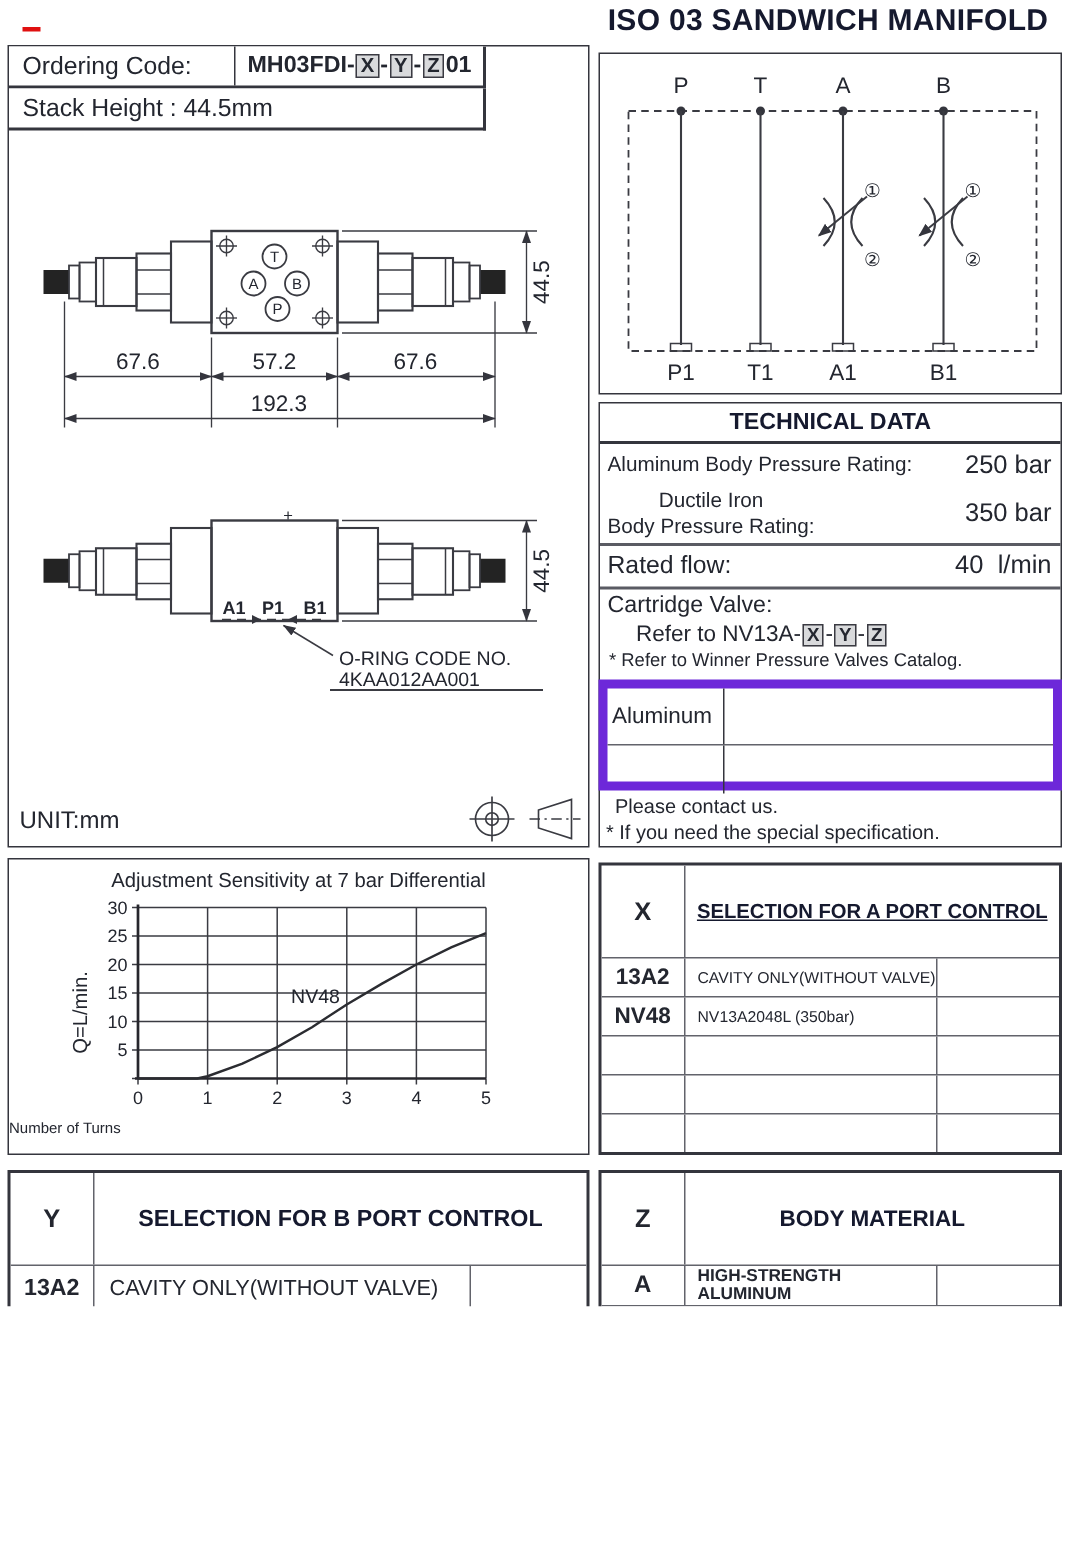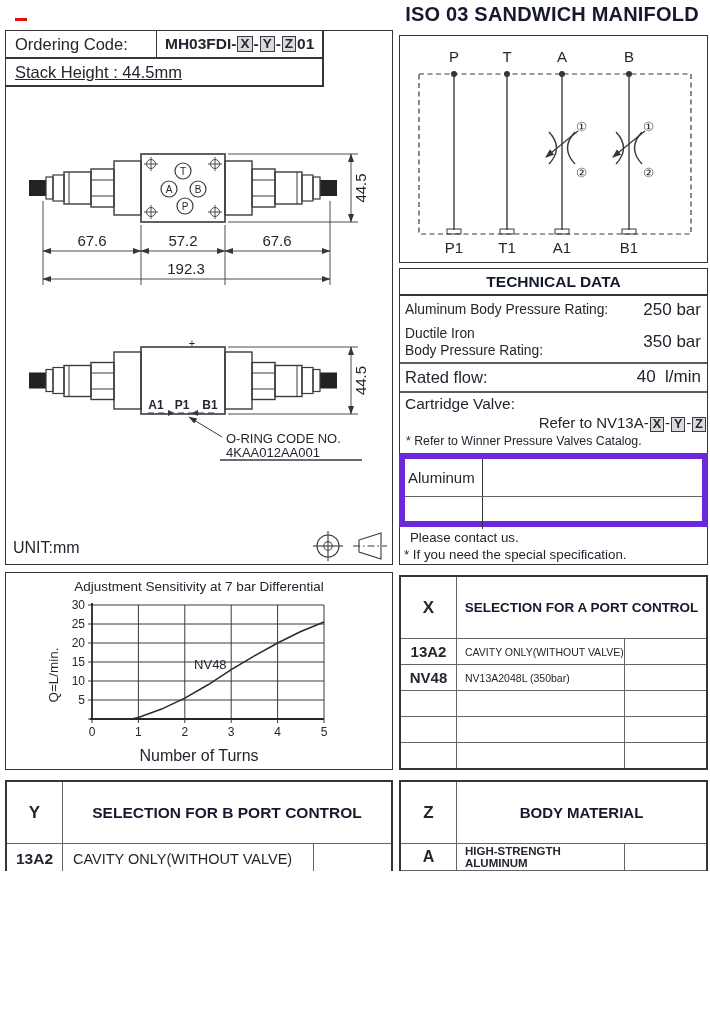--- a/index.html
+++ b/index.html
@@ -15,34 +15,34 @@
   
   .ord-row{position:absolute;display:flex;align-items:center;box-sizing:border-box;
            border-right:2px solid #34353d;border-bottom:2px solid #34353d;background:#fff;}
   .ord-label{width:150px;padding-left:9px;font-size:16.5px;box-sizing:border-box;}
   .ord-code{flex:1;border-left:1.5px solid #34353d;padding-left:8px;font-weight:bold;font-size:15.5px;
             display:flex;align-items:center;height:100%;}
   .bx{display:inline-block;border:1.5px solid #3a3a42;background:#d9dadc;padding:0 2px;
       font-weight:bold;line-height:1.05;margin:0 1px;}
   
   .td-row{position:absolute;left:0;right:0;display:flex;align-items:center;box-sizing:border-box;}
-  .td-label{font-size:13.8px;padding-left:5px;line-height:1.25;}
+  .td-label{font-size:13.8px;padding-left:5px;line-height:1.25;text-align:center;}
   .td-val{margin-left:auto;font-size:17px;padding-right:6px;white-space:nowrap;}
   .sep2{position:absolute;left:0;right:0;height:0;border-top:2.5px solid #5a5b63;}
   
   .sel{position:absolute;box-sizing:border-box;border:2px solid #34353d;background:#fff;overflow:hidden;}
   .srow{display:flex;box-sizing:border-box;border-bottom:1px solid #62636b;}
   .srow:last-child{border-bottom:none;}
   .k{display:flex;align-items:center;justify-content:center;font-weight:bold;
      border-right:1px solid #62636b;box-sizing:border-box;}
   .d{flex:1;display:flex;align-items:center;box-sizing:border-box;}
   .e{border-left:1px solid #62636b;box-sizing:border-box;}
   .shead .d{justify-content:center;font-weight:bold;color:#15192e;}
   .chart-title{font-size:13.5px;text-align:center;}
-  .xlabel{font-size:16px;text-align:center;}
+  .xlabel{font-size:10px;text-align:left;}
 </style>
 </head>
 <body>
 
 <div id="page">
 
   <div class="abs red-mark" style="left:15px;top:18px;width:12px;height:3px;"></div>
 
   <div class="abs title" style="left:396px;top:3px;width:312px;">ISO 03 SANDWICH MANIFOLD</div>
 
@@ -53,21 +53,21 @@
       <div class="ord-code">
           <span>MH03FDI-</span>
           <span class="bx" style="font-size:13.5px;">X</span>
           <span>-</span>
           <span class="bx" style="font-size:13.5px;">Y</span>
           <span>-</span>
           <span class="bx" style="font-size:13.5px;">Z</span>
           <span>01</span>
         </div>
     </div>
-    <div class="ord-row" style="left:0;top:28px;width:318px;height:28px;text-decoration:underline;">
+    <div class="ord-row" style="left:0;top:28px;width:318px;height:28px;">
       <div class="ord-label" style="width:auto;">Stack Height : 44.5mm</div>
     </div>
 
     <svg class="abs" style="left:4px;top:108px;" width="380" height="175" viewBox="0 0 380 175">
       <defs>
         <marker id="arrE" markerWidth="9" markerHeight="7" refX="8" refY="3" orient="auto" markerUnits="userSpaceOnUse">
           <path d="M0,0 L8.5,3 L0,6 z" fill="#34353d"></path>
         </marker>
         <marker id="arrS" markerWidth="9" markerHeight="7" refX="0.5" refY="3" orient="auto" markerUnits="userSpaceOnUse">
           <path d="M8.5,0 L0,3 L8.5,6 z" fill="#34353d"></path>
@@ -262,21 +262,21 @@
       <span class="td-val">350 bar</span>
     </div>
     <div class="sep2" style="top:93px;"></div>
     <div class="td-row" style="top:95px;height:26px;">
       <span class="td-label" style="font-size:16.5px;">Rated flow:</span>
       <span class="td-val"><span>40</span>&nbsp;&nbsp;<span>l/min</span></span>
     </div>
     <div class="sep2" style="top:122px;"></div>
     <div class="abs" style="left:0;right:0;top:126px;">
       <div style="padding-left:5px;font-size:15.5px;">Cartridge Valve:</div>
-      <div style="padding-left:24px;font-size:15px;margin-top:1px;text-align:right;"><span>Refer to NV13A-</span><span class="bx" style="font-size:12.5px;">X</span><span>-</span><span class="bx" style="font-size:12.5px;">Y</span><span>-</span><span class="bx" style="font-size:12.5px;">Z</span></div>
+      <div style="padding-left:24px;font-size:15px;margin-top:1px;"><span>Refer to NV13A-</span><span class="bx" style="font-size:12.5px;">X</span><span>-</span><span class="bx" style="font-size:12.5px;">Y</span><span>-</span><span class="bx" style="font-size:12.5px;">Z</span></div>
       <div style="padding-left:6px;font-size:12.3px;margin-top:2px;">* Refer to Winner Pressure Valves Catalog.</div>
     </div>
 
     <div class="abs" style="left:-1px;right:-1px;top:184px;height:74px;border:6px solid #6d28d9;box-sizing:border-box;">
       <div style="display:flex;height:38px;border-bottom:1px solid #62636b;box-sizing:border-box;">
         <div style="width:78px;display:flex;align-items:center;padding-left:3px;font-size:15px;border-right:1.5px solid #34353d;box-sizing:border-box;">Aluminum</div>
       </div>
       <div style="display:flex;height:32px;">
         <div style="width:78px;border-right:1.5px solid #34353d;box-sizing:border-box;"></div>
         <div style="flex:1;"></div>
@@ -332,21 +332,21 @@
         <line x1="84" y1="124" x2="318" y2="124" stroke="#26262c" stroke-width="1.8"></line>
         <polyline points="86,124 125.44,124 132.4,122.48 155.6,114.12 178.8,103.1 202,89.80000000000001 225.2,74.6 248.39999999999998,60.92 271.6,48 294.8,36.599999999999994 318,27.10000000000001" fill="none" stroke="#2b2c31" stroke-width="1.6"></polyline>
         <text x="188.08" y="73.84" font-size="13">NV48</text>
       </svg>
     <div class="xlabel">Number of Turns</div>
   </div>
 
   <div class="sel" style="left:399px;top:575px;width:309px;height:195px;">
     <div class="srow shead" style="height:62px;">
       <div class="k" style="width:56px;font-size:17px;">X</div>
-      <div class="d" style="font-size:13.5px;">SELECTION FOR A PORT CONTROL</div>
+      <div class="d" style="font-size:13.5px;text-decoration:underline;">SELECTION FOR A PORT CONTROL</div>
     </div>
     <div class="srow" style="height:26px;">
       <div class="k" style="width:56px;font-size:15px;">13A2</div>
       <div class="d" style="font-size:10.5px;padding-left:8px;">CAVITY ONLY(WITHOUT VALVE)</div>
       <div class="e" style="width:82px;"></div>
     </div>
     <div class="srow" style="height:26px;">
       <div class="k" style="width:56px;font-size:15px;">NV48</div>
       <div class="d" style="font-size:10.5px;padding-left:8px;">NV13A2048L (350bar)</div>
       <div class="e" style="width:82px;"></div>

